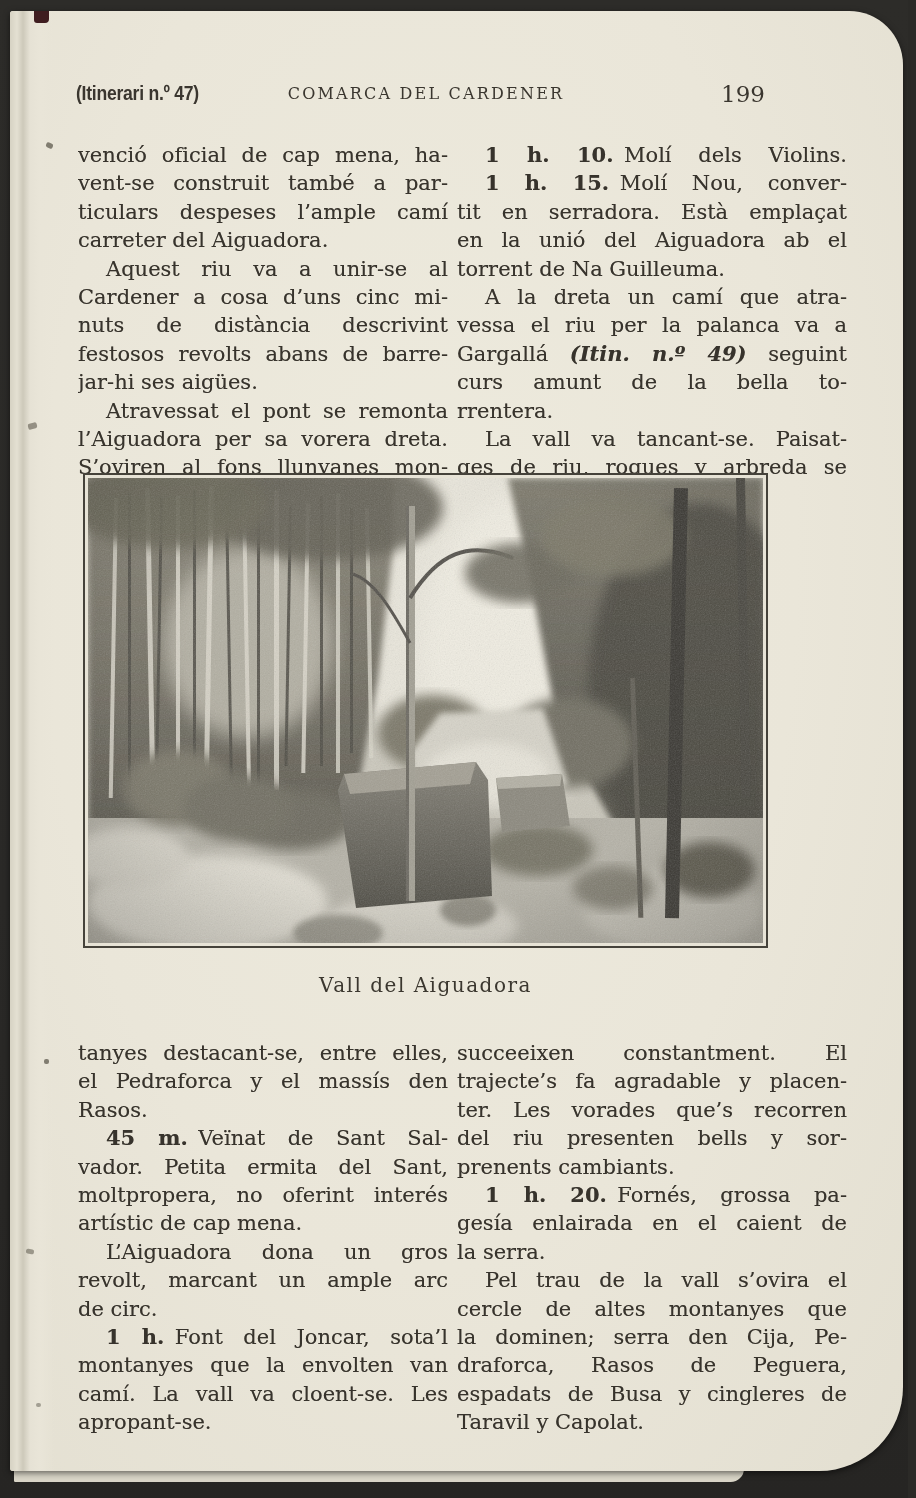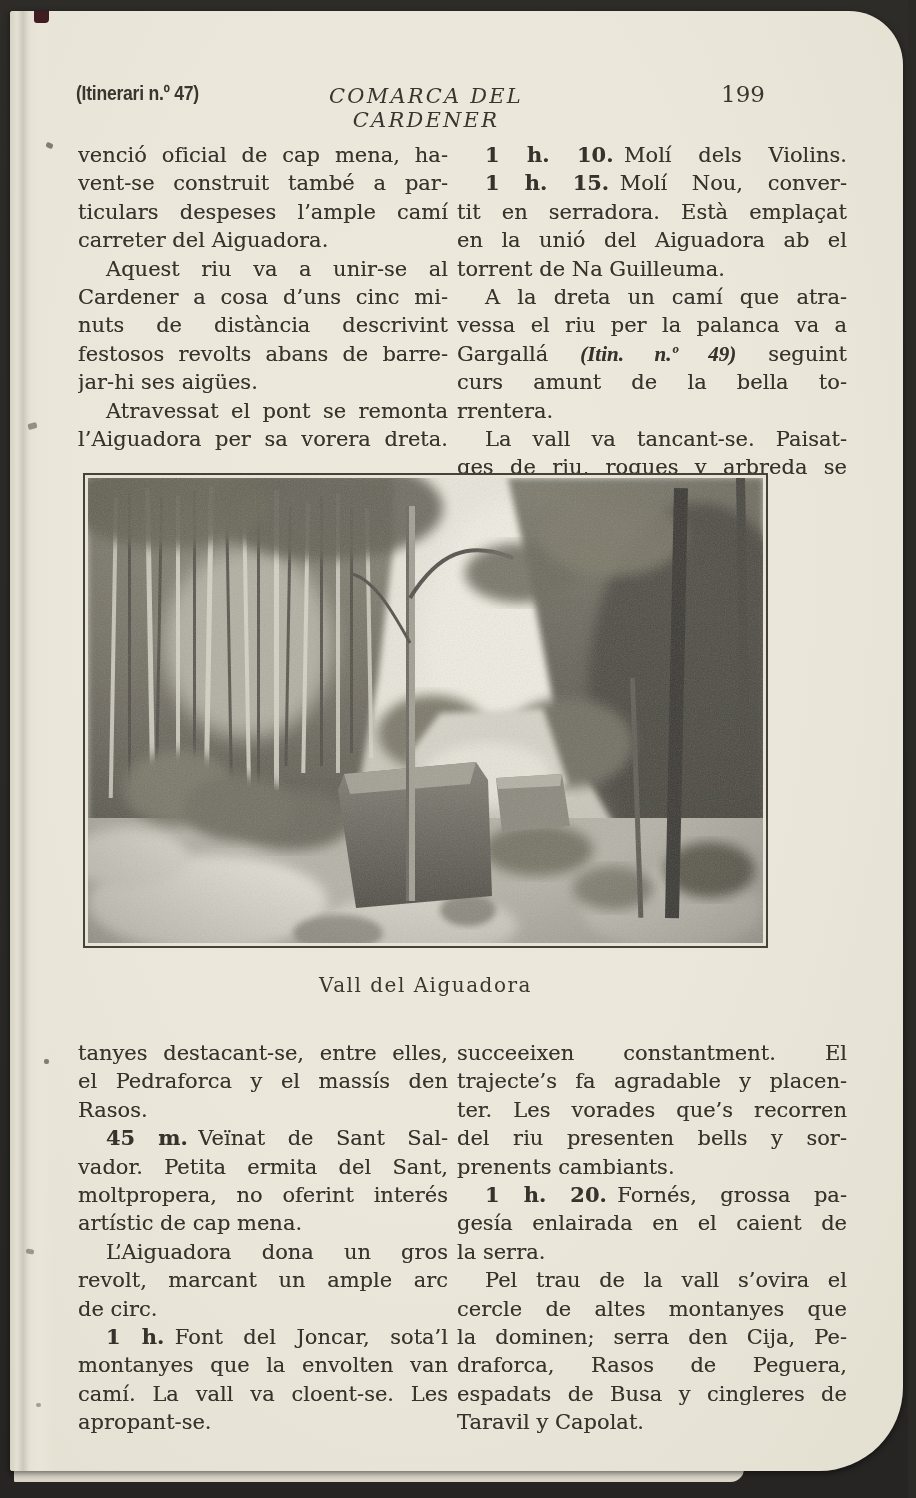--- a/index.html
+++ b/index.html
@@ -19,35 +19,35 @@
   .s1{left:36px;top:132px;width:7px;height:5px;transform:rotate(25deg);}
   .s2{left:18px;top:412px;width:9px;height:6px;transform:rotate(-15deg);opacity:.6;}
   .s3{left:34px;top:1048px;width:5px;height:5px;}
   .s4{left:16px;top:1238px;width:8px;height:5px;transform:rotate(10deg);opacity:.55;}
   .s5{left:26px;top:1392px;width:5px;height:4px;opacity:.5;}
 
   .pagehead{position:absolute;left:0;top:70px;width:100%;height:30px;color:#37332c;}
   .itin{position:absolute;left:66px;top:1px;font-family:"Liberation Sans",sans-serif;
         font-size:20px;font-weight:600;letter-spacing:-0.3px;transform:scaleX(.88);transform-origin:left;color:#3a362f;}
   .runtitle{position:absolute;left:256px;top:3px;width:320px;text-align:center;
-        font-size:21px;letter-spacing:2.2px;color:#3a362f;font-style:italic;}
+        font-size:16px;letter-spacing:2.2px;color:#3a362f;}
   .pagenum{position:absolute;left:703px;top:0;font-size:23px;color:#3a362f;margin-left:8px;}
 
   .col{position:absolute;font-size:21px;color:#37332c;
        text-shadow:0 0 .5px rgba(55,51,44,.45);}
   .col.tl{left:68px;top:130px;width:370px;}
   .col.tr{left:447px;top:130px;width:390px;}
   .col.bl{left:68px;top:1028px;width:370px;}
   .col.br{left:447px;top:1028px;width:390px;}
   .line{height:28.4px;line-height:28.4px;overflow:hidden;
         text-align:justify;text-align-last:justify;text-justify:inter-word;white-space:normal;}
   .line.end{text-align-last:left;}
   .line.indent{padding-left:28px;}
   .b{font-weight:700;}
-  .bi{font-weight:700;font-style:italic;font-family:Liberation Serif, serif;}
+  .bi{font-weight:700;font-style:italic;}
 
   .photo{position:absolute;left:73px;top:462px;margin:0;padding:3px;
          width:675px;height:465px;border:2px solid #45423a;background:#e7e3d6;}
   .photo svg{display:block;width:675px;height:465px;}
   .caption{position:absolute;left:73px;top:962px;width:685px;text-align:center;
            font-size:20px;letter-spacing:1.5px;color:#3b372f;}
 </style>
 </head>
 <body>
 
@@ -73,20 +73,21 @@
         <div class="line"><span>vent-se construit també a par-</span></div>
         <div class="line"><span>ticulars despeses l’ample camí</span></div>
         <div class="line end"><span>carreter del Aiguadora.</span></div>
         <div class="line indent"><span>Aquest riu va a unir-se al</span></div>
         <div class="line"><span>Cardener a cosa d’uns cinc mi-</span></div>
         <div class="line"><span>nuts de distància descrivint</span></div>
         <div class="line"><span>festosos revolts abans de barre-</span></div>
         <div class="line end"><span>jar-hi ses aigües.</span></div>
         <div class="line indent"><span>Atravessat el pont se remonta</span></div>
         <div class="line"><span>l’Aiguadora per sa vorera dreta.</span></div>
+        <div class="line"><span>S’oviren al fons llunyanes mon-</span></div>
       </div>
     <div class="col tr">
         <div class="line indent"><span class="b">1 h. 10.</span><span> Molí dels Violins.</span></div>
         <div class="line indent"><span class="b">1 h. 15.</span><span> Molí Nou, conver-</span></div>
         <div class="line"><span>tit en serradora. Està emplaçat</span></div>
         <div class="line"><span>en la unió del Aiguadora ab el</span></div>
         <div class="line end"><span>torrent de Na Guilleuma.</span></div>
         <div class="line indent"><span>A la dreta un camí que atra-</span></div>
         <div class="line"><span>vessa el riu per la palanca va a</span></div>
         <div class="line"><span>Gargallá </span><span class="bi">(Itin. n.º 49)</span><span> seguint</span></div>

